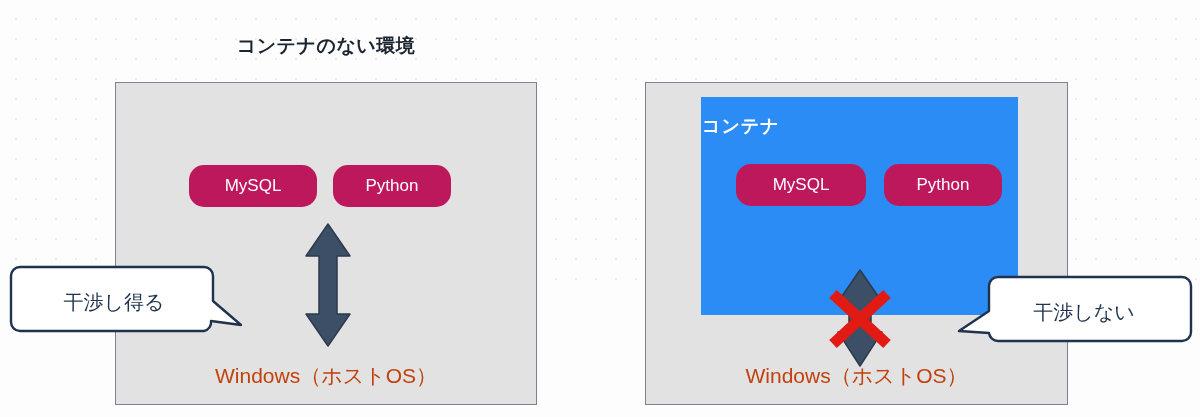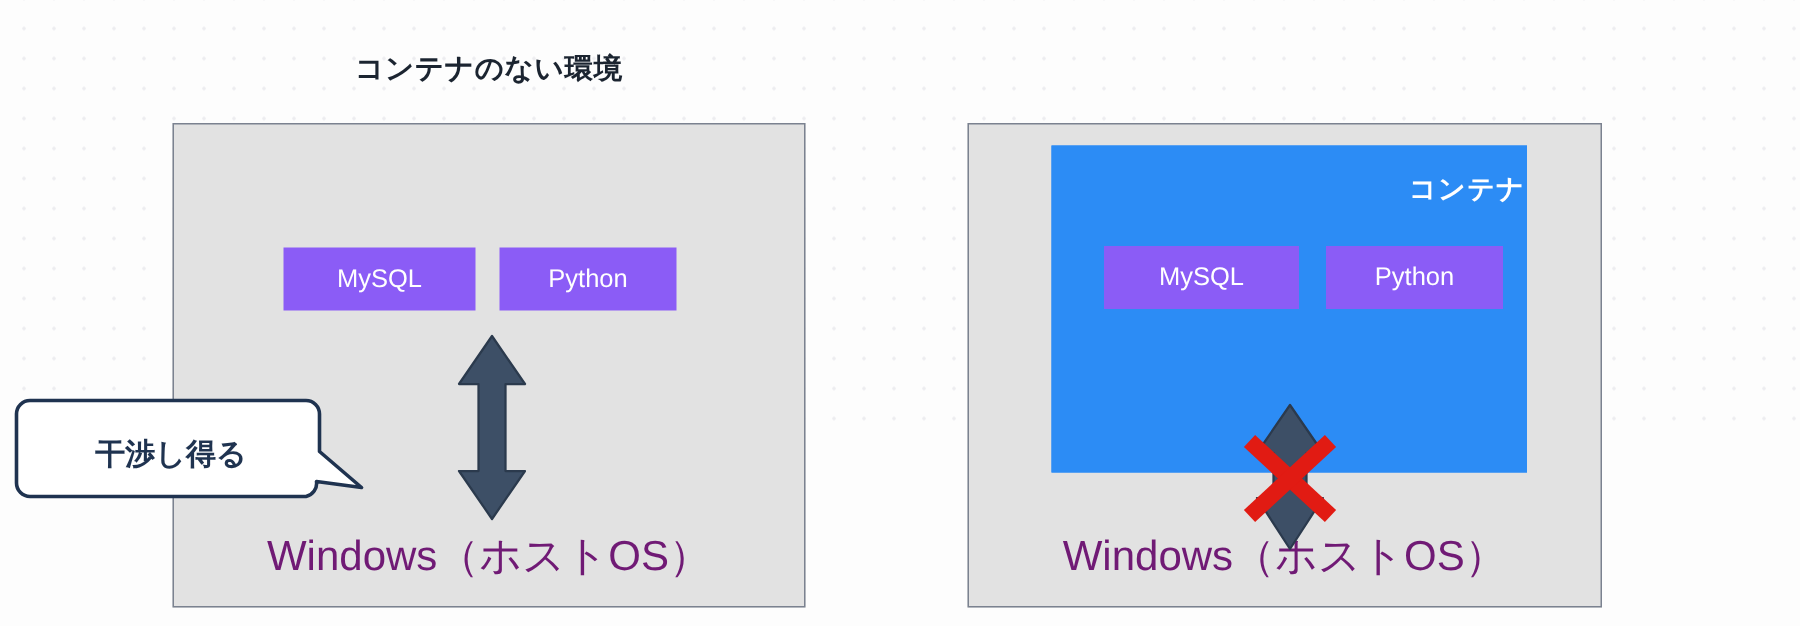--- a/index.html
+++ b/index.html
@@ -47,31 +47,31 @@
   }
   #panel-left  { left: 115px; top: 82px; width: 422px; height: 323px; }
   #panel-right { left: 645px; top: 82px; width: 423px; height: 323px; }
 
   .host-label {
     position: absolute;
     left: 0;
     right: 0;
     bottom: 14px;
     text-align: center;
-    font-size: 28px;
-    color: #701a75;
+    font-size: 21px;
+    color: #c2410c;
     white-space: nowrap;
   }
 
   
   .chip {
     position: absolute;
-    background: #8b5cf6;
+    background: #be185d;
     color: #ffffff;
-    border-radius: 0;
+    border-radius: 15px;
     font-size: 17px;
     display: flex;
     align-items: center;
     justify-content: center;
     box-sizing: border-box;
     white-space: nowrap;
     text-align: center;
   }
 
   
@@ -87,27 +87,26 @@
     height: 218px;
     background: #2c8cf5;
     border: 1.5px solid #2c8cf5;
     box-sizing: border-box;
   }
   #container-title {
     position: absolute;
     left: 0;
     right: 0;
     top: 16px;
-    text-align: right;
+    text-align: left;
     font-size: 18px;
     font-weight: 700;
     color: #ffffff;
     letter-spacing: 1px;
     white-space: nowrap;
-    padding-left: 12px;
   }
   #chip-r-mysql  { left: 34px;  top: 66px;  width: 130px; height: 42px; }
   #chip-r-python { left: 182px; top: 66px;  width: 118px; height: 42px; }
   #chip-r-ubuntu { left: 34px;  top: 122px; width: 266px; height: 42px; }
 
   
   .arrow-wrap { position: absolute; }
   #arrow-left  { left: 298px; top: 222px; width: 60px; height: 126px; }
   #arrow-right { left: 823px; top: 268px; width: 74px; height: 100px; }
 
@@ -116,21 +115,21 @@
   #bubble-left  { left: 8px;   top: 263px; width: 236px; height: 84px; }
   #bubble-right { left: 954px; top: 273px; width: 240px; height: 84px; }
 
   .bubble-text {
     position: absolute;
     font-size: 20px;
     color: #1f3350;
     white-space: nowrap;
     text-align: center;
   }
-  #bubble-left .bubble-text  { left: 6px;  top: 26px; width: 200px; font-weight: bold; }
+  #bubble-left .bubble-text  { left: 6px;  top: 26px; width: 200px; }
   #bubble-right .bubble-text { left: 30px; top: 26px; width: 200px; }
 </style>
 </head>
 <body>
 
 <div id="stage">
 
   <div id="title-left" class="panel-title">コンテナのない環境</div>
 
   <div id="panel-left" class="host-panel">
@@ -175,14 +174,21 @@
   <div id="arrow-right" class="arrow-wrap">
     <svg width="74" height="100" viewBox="0 0 74 100">
       <polygon points="37,2 59,34 48,34 48,64 59,64 37,98 15,64 26,64 26,34 15,34" fill="#3d4f66" stroke="#2b3a4d" stroke-width="1.5" stroke-linejoin="round"></polygon>
       <g stroke="#e11b13" stroke-width="11" stroke-linecap="butt">
         <line x1="10" y1="26" x2="64" y2="76"></line>
         <line x1="64" y1="26" x2="10" y2="76"></line>
       </g>
     </svg>
   </div>
 
+  <div id="bubble-right" class="bubble-wrap">
+    <svg width="240" height="84" viewBox="0 0 240 84">
+      <path d="M228,4 H44 a9,9 0 0 0 -9,9 V38 L5,58 L35,60 a9,9 0 0 0 9,8
+               H228 a9,9 0 0 0 9,-9 V13 a9,9 0 0 0 -9,-9 Z" fill="#ffffff" stroke="#1f3350" stroke-width="2.4" stroke-linejoin="round"></path>
+    </svg>
+    <div class="bubble-text">干渉しない</div>
+  </div>
 
 </div>
 
 </body></html>

